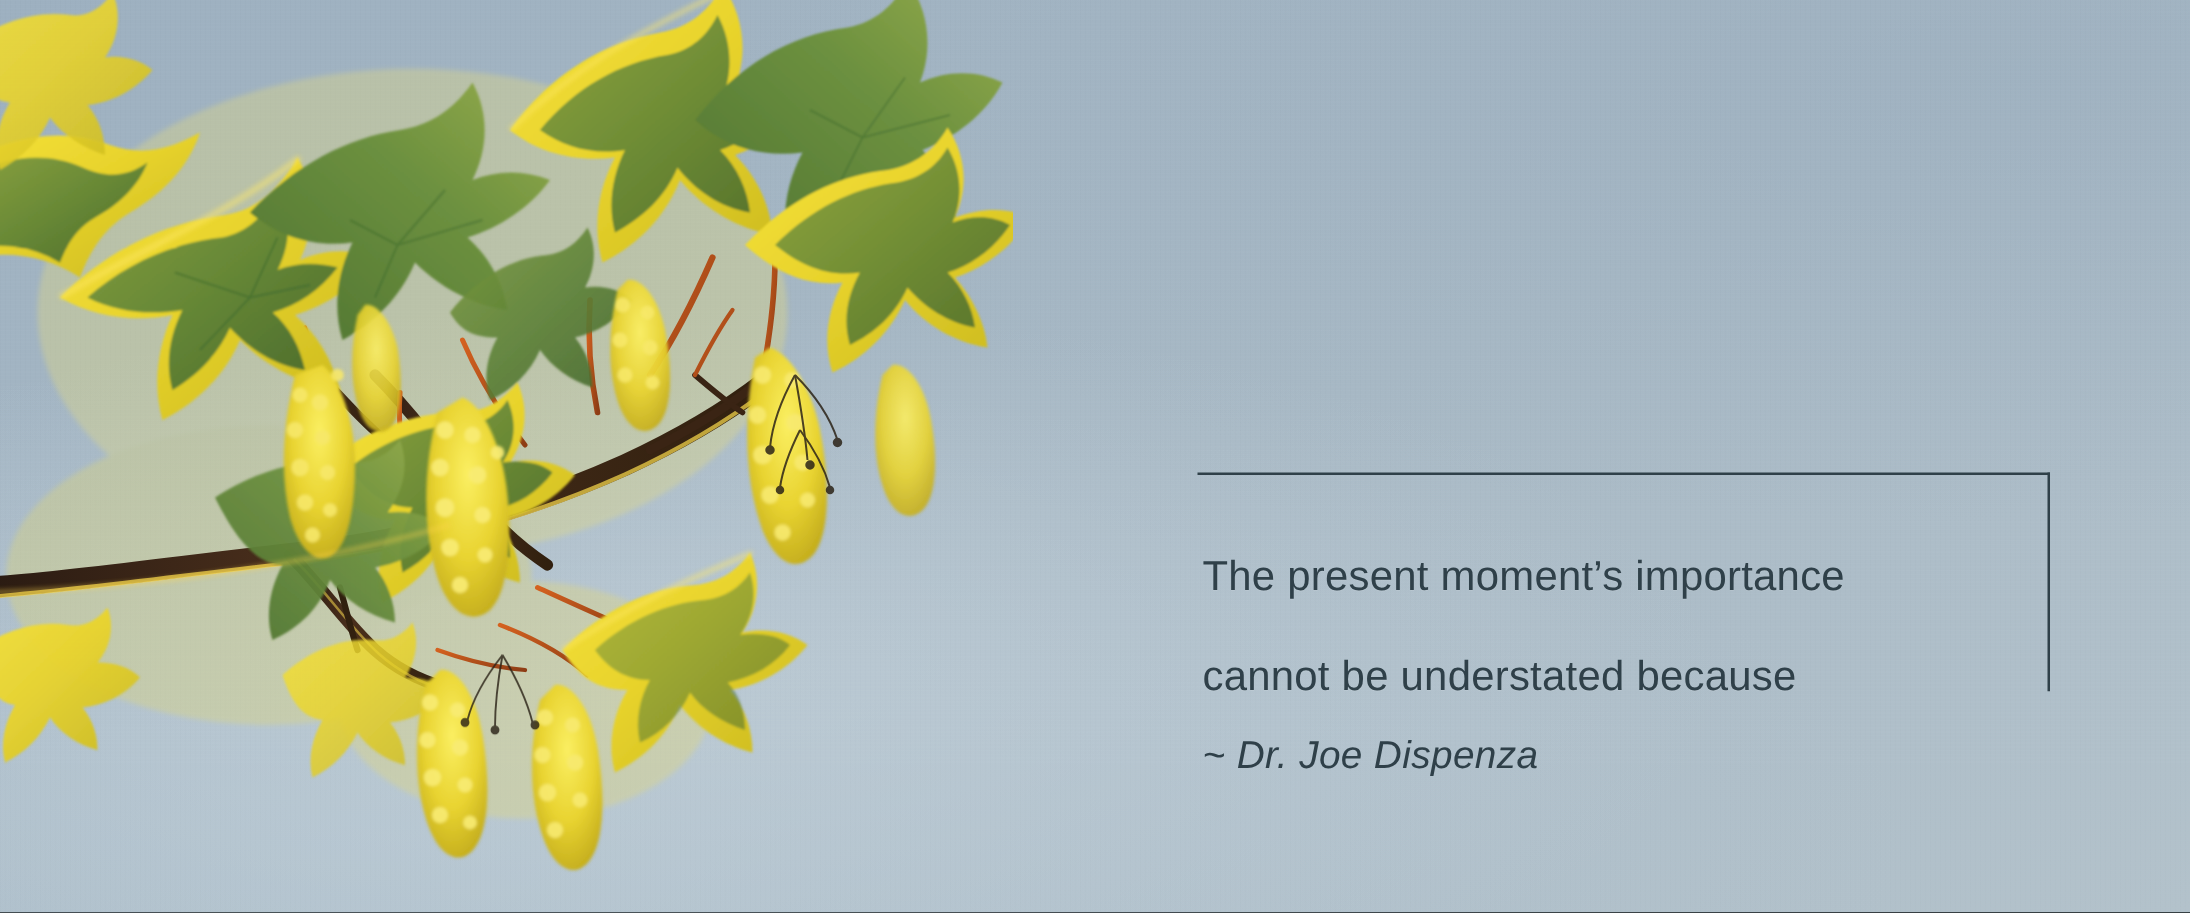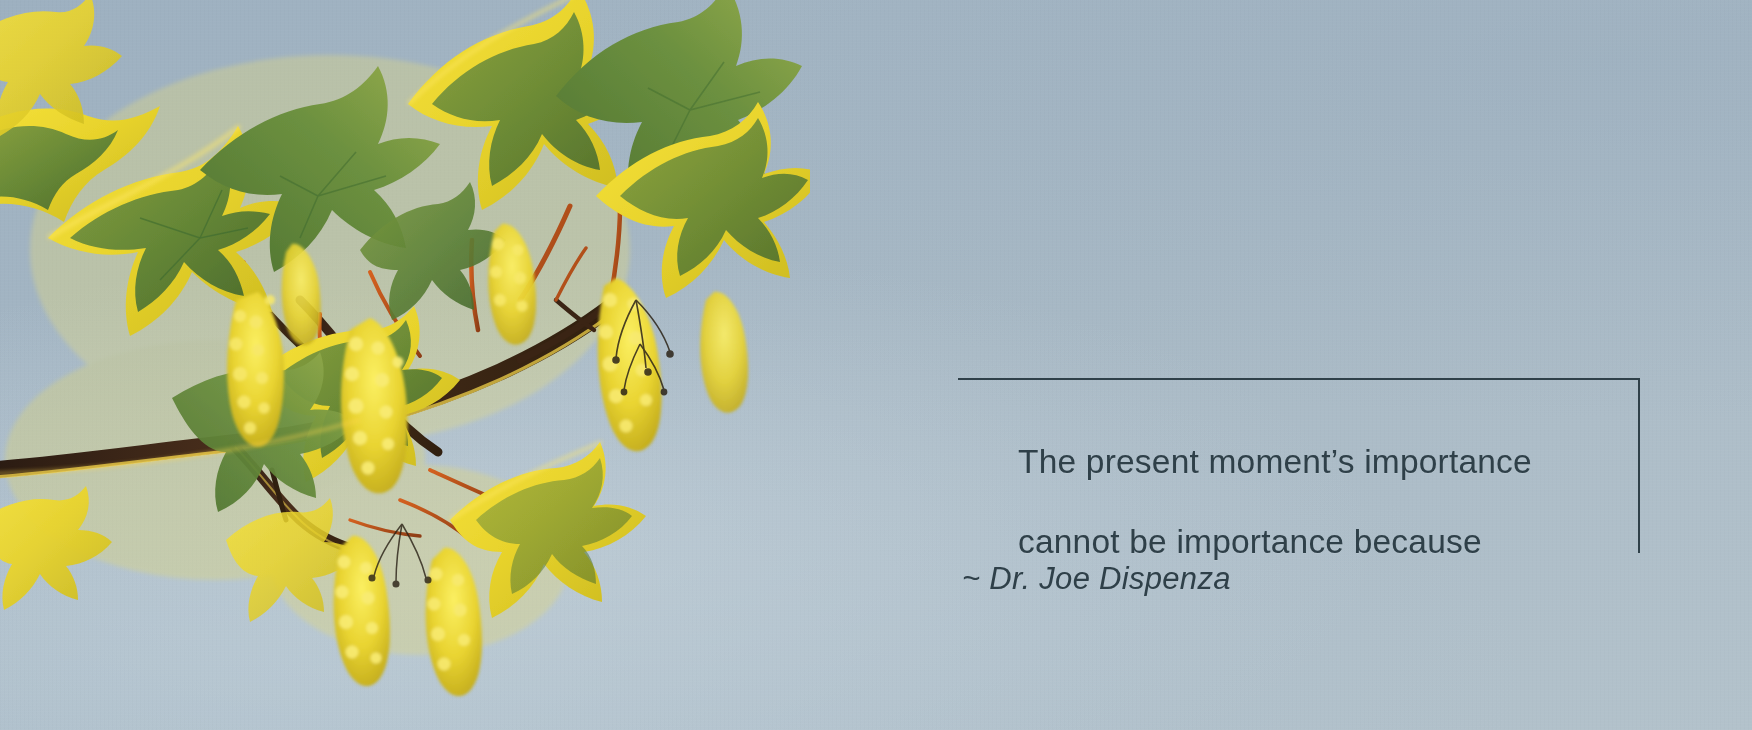--- a/index.html
+++ b/index.html
@@ -56,38 +56,38 @@
     width: 682px;
     height: 175px;
     border-top: 2px solid #2f4049;
     border-right: 2px solid #2f4049;
     box-sizing: border-box;
     pointer-events: none;
   }
 
   .quote-text {
     position: absolute;
-    left: 1018px;
+    left: 962px;
     top: 402px;
     width: 660px;
     margin: 0;
     font-size: 33.5px;
     line-height: 40px;
     letter-spacing: .2px;
     color: #2f4049;
     font-weight: 400;
     white-space: pre-line;
     text-shadow: 0 1px 0 rgba(255,255,255,0.10);
   }
   .quote-line { display: block; }
 
   .attribution {
     position: absolute;
     left: 962px;
-    top: 559px;
+    top: 584px;
     margin: 0;
     font-size: 31px;
     line-height: 40px;
     font-style: italic;
     letter-spacing: .3px;
     color: #2f4049;
     font-weight: 400;
   }
 </style>
 </head>
@@ -450,18 +450,18 @@
       <path d="M408,104 C 470,44 530,18 580,-8" stroke="#ffe96a" stroke-width="4" fill="none"></path>
       <path d="M450,520 C 510,480 560,460 602,442" stroke="#ffe96a" stroke-width="4" fill="none"></path>
       <path d="M-10,474 C 120,470 250,452 360,420" stroke="#ffd84f" stroke-width="3" fill="none"></path>
     </g>
   </svg>
 
   <div class="quote-block"></div>
 
   <blockquote class="quote-text">
     <span class="quote-line">The present moment’s importance</span>
-    <span class="quote-line">cannot be importance because</span>
+    <span class="quote-line">cannot be understated because</span>
   </blockquote>
 
   <p class="attribution">~ Dr. Joe Dispenza</p>
 
 </div>
 
 </body></html>

